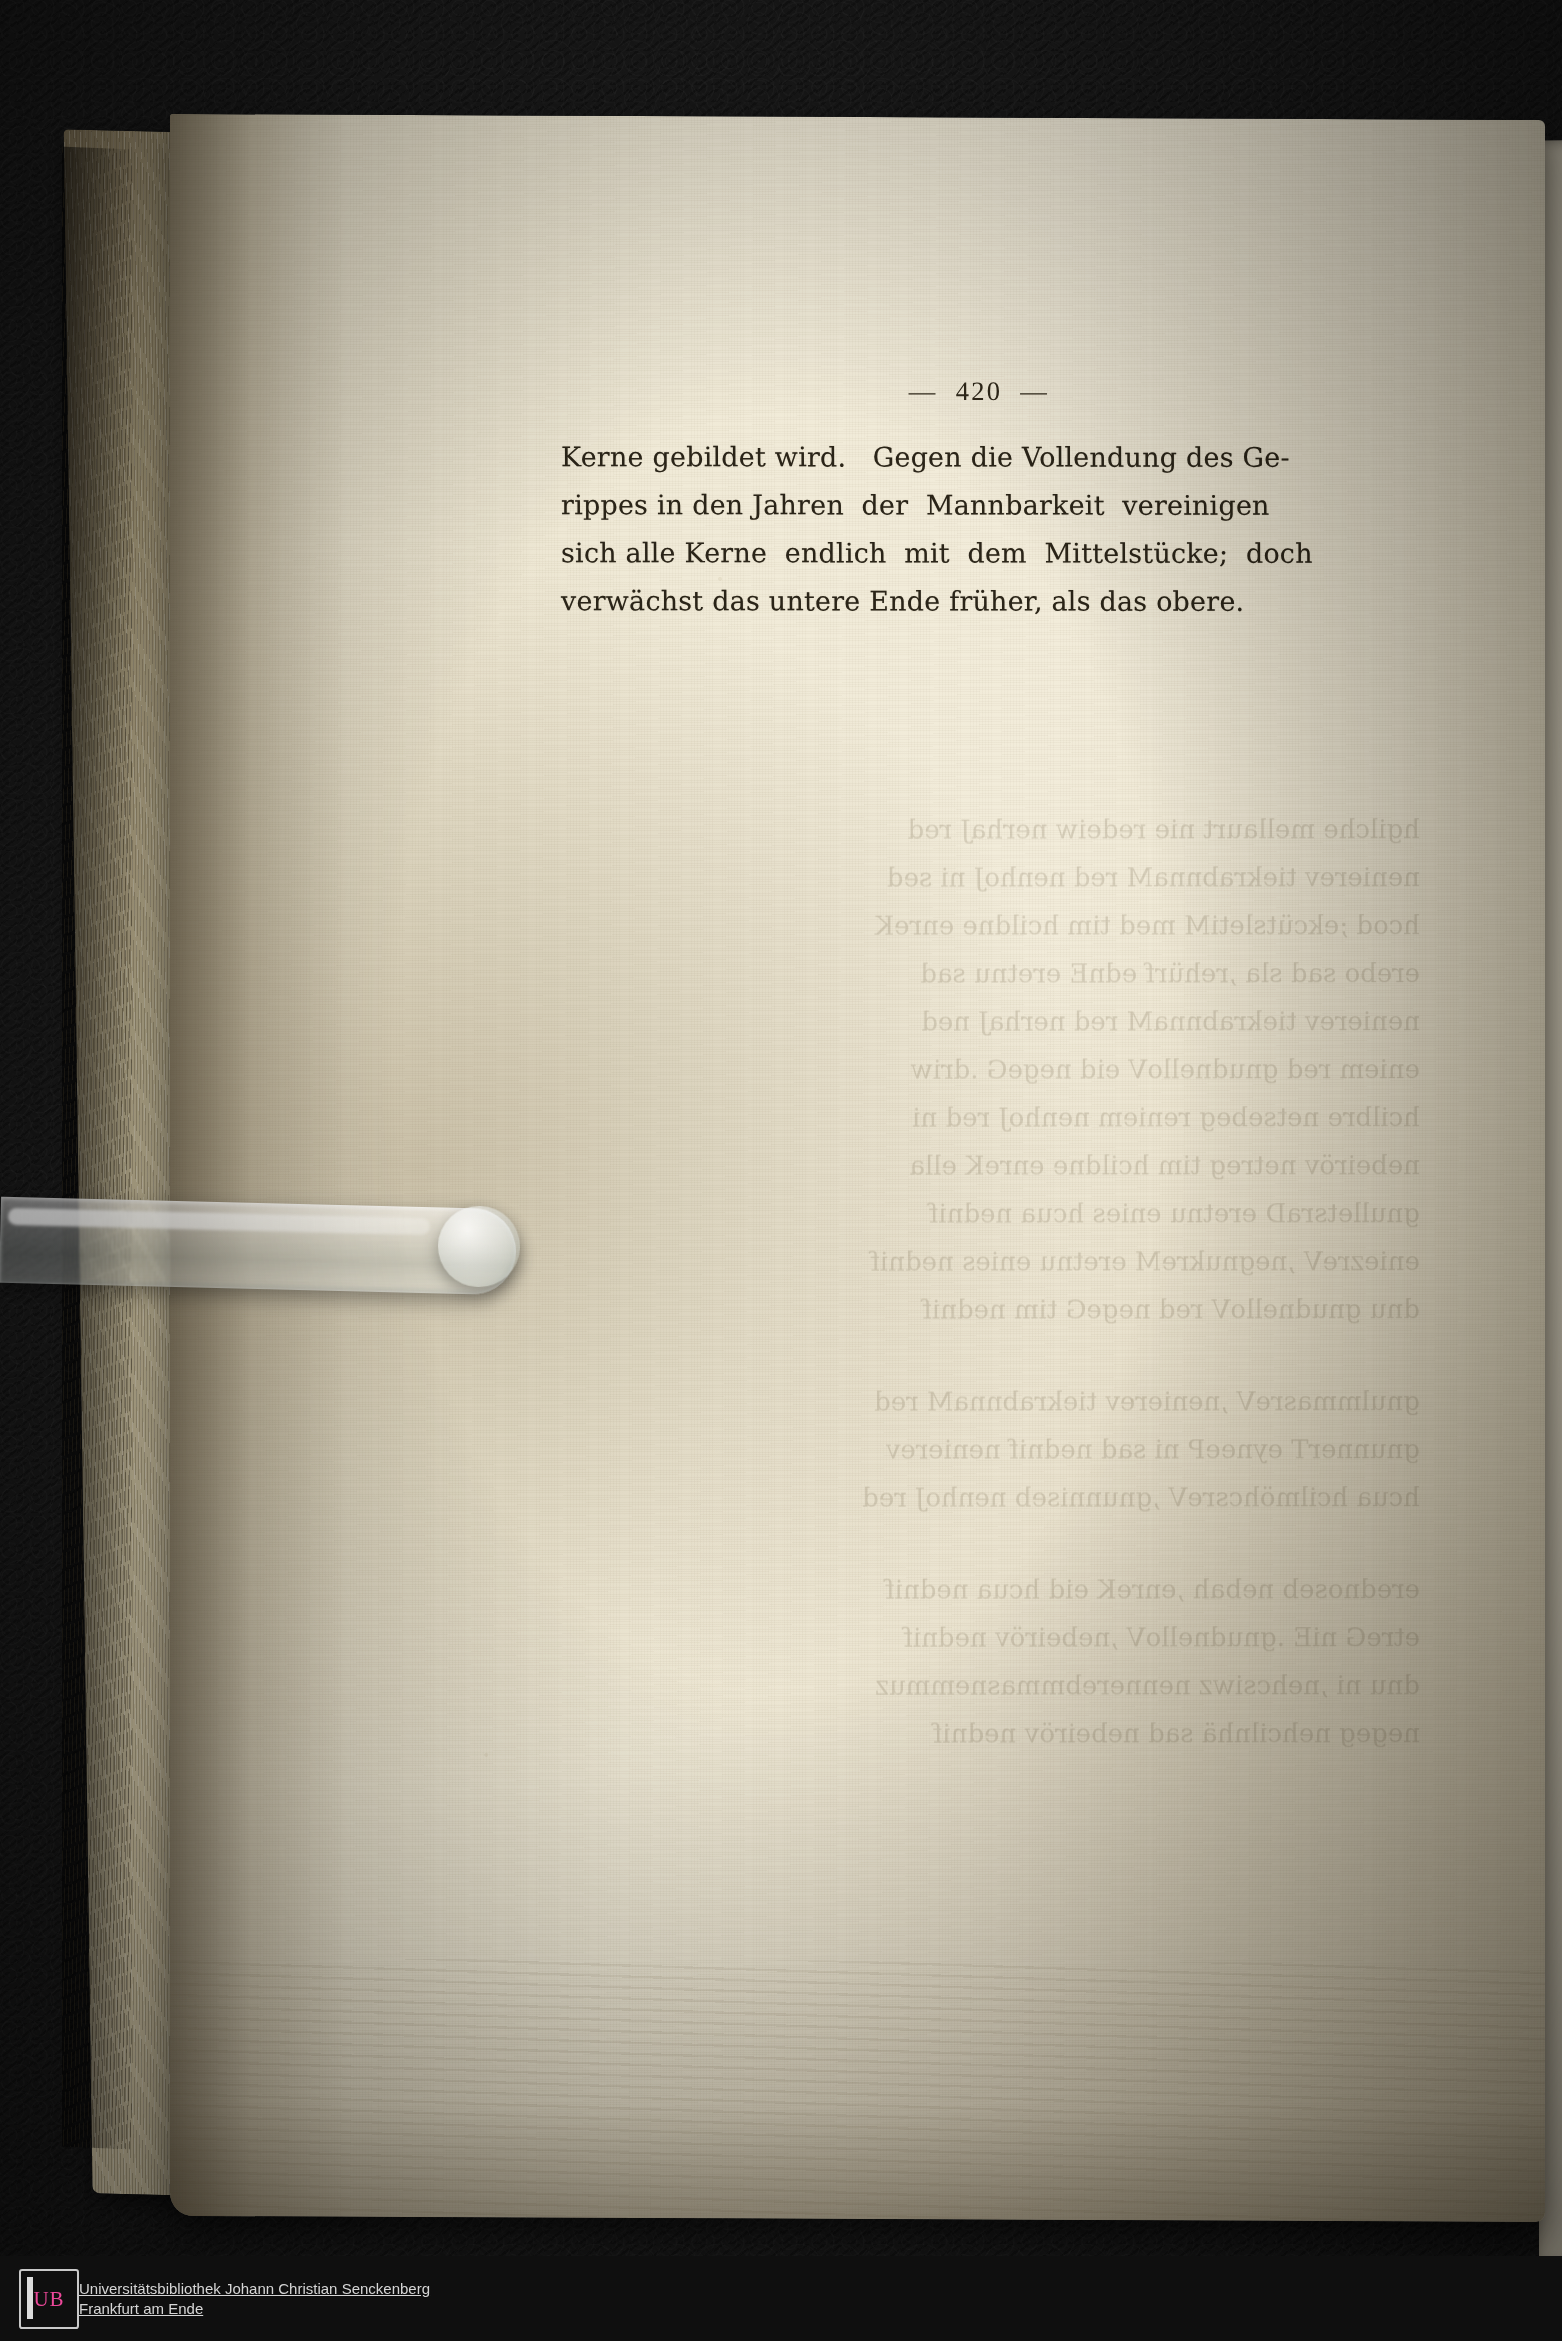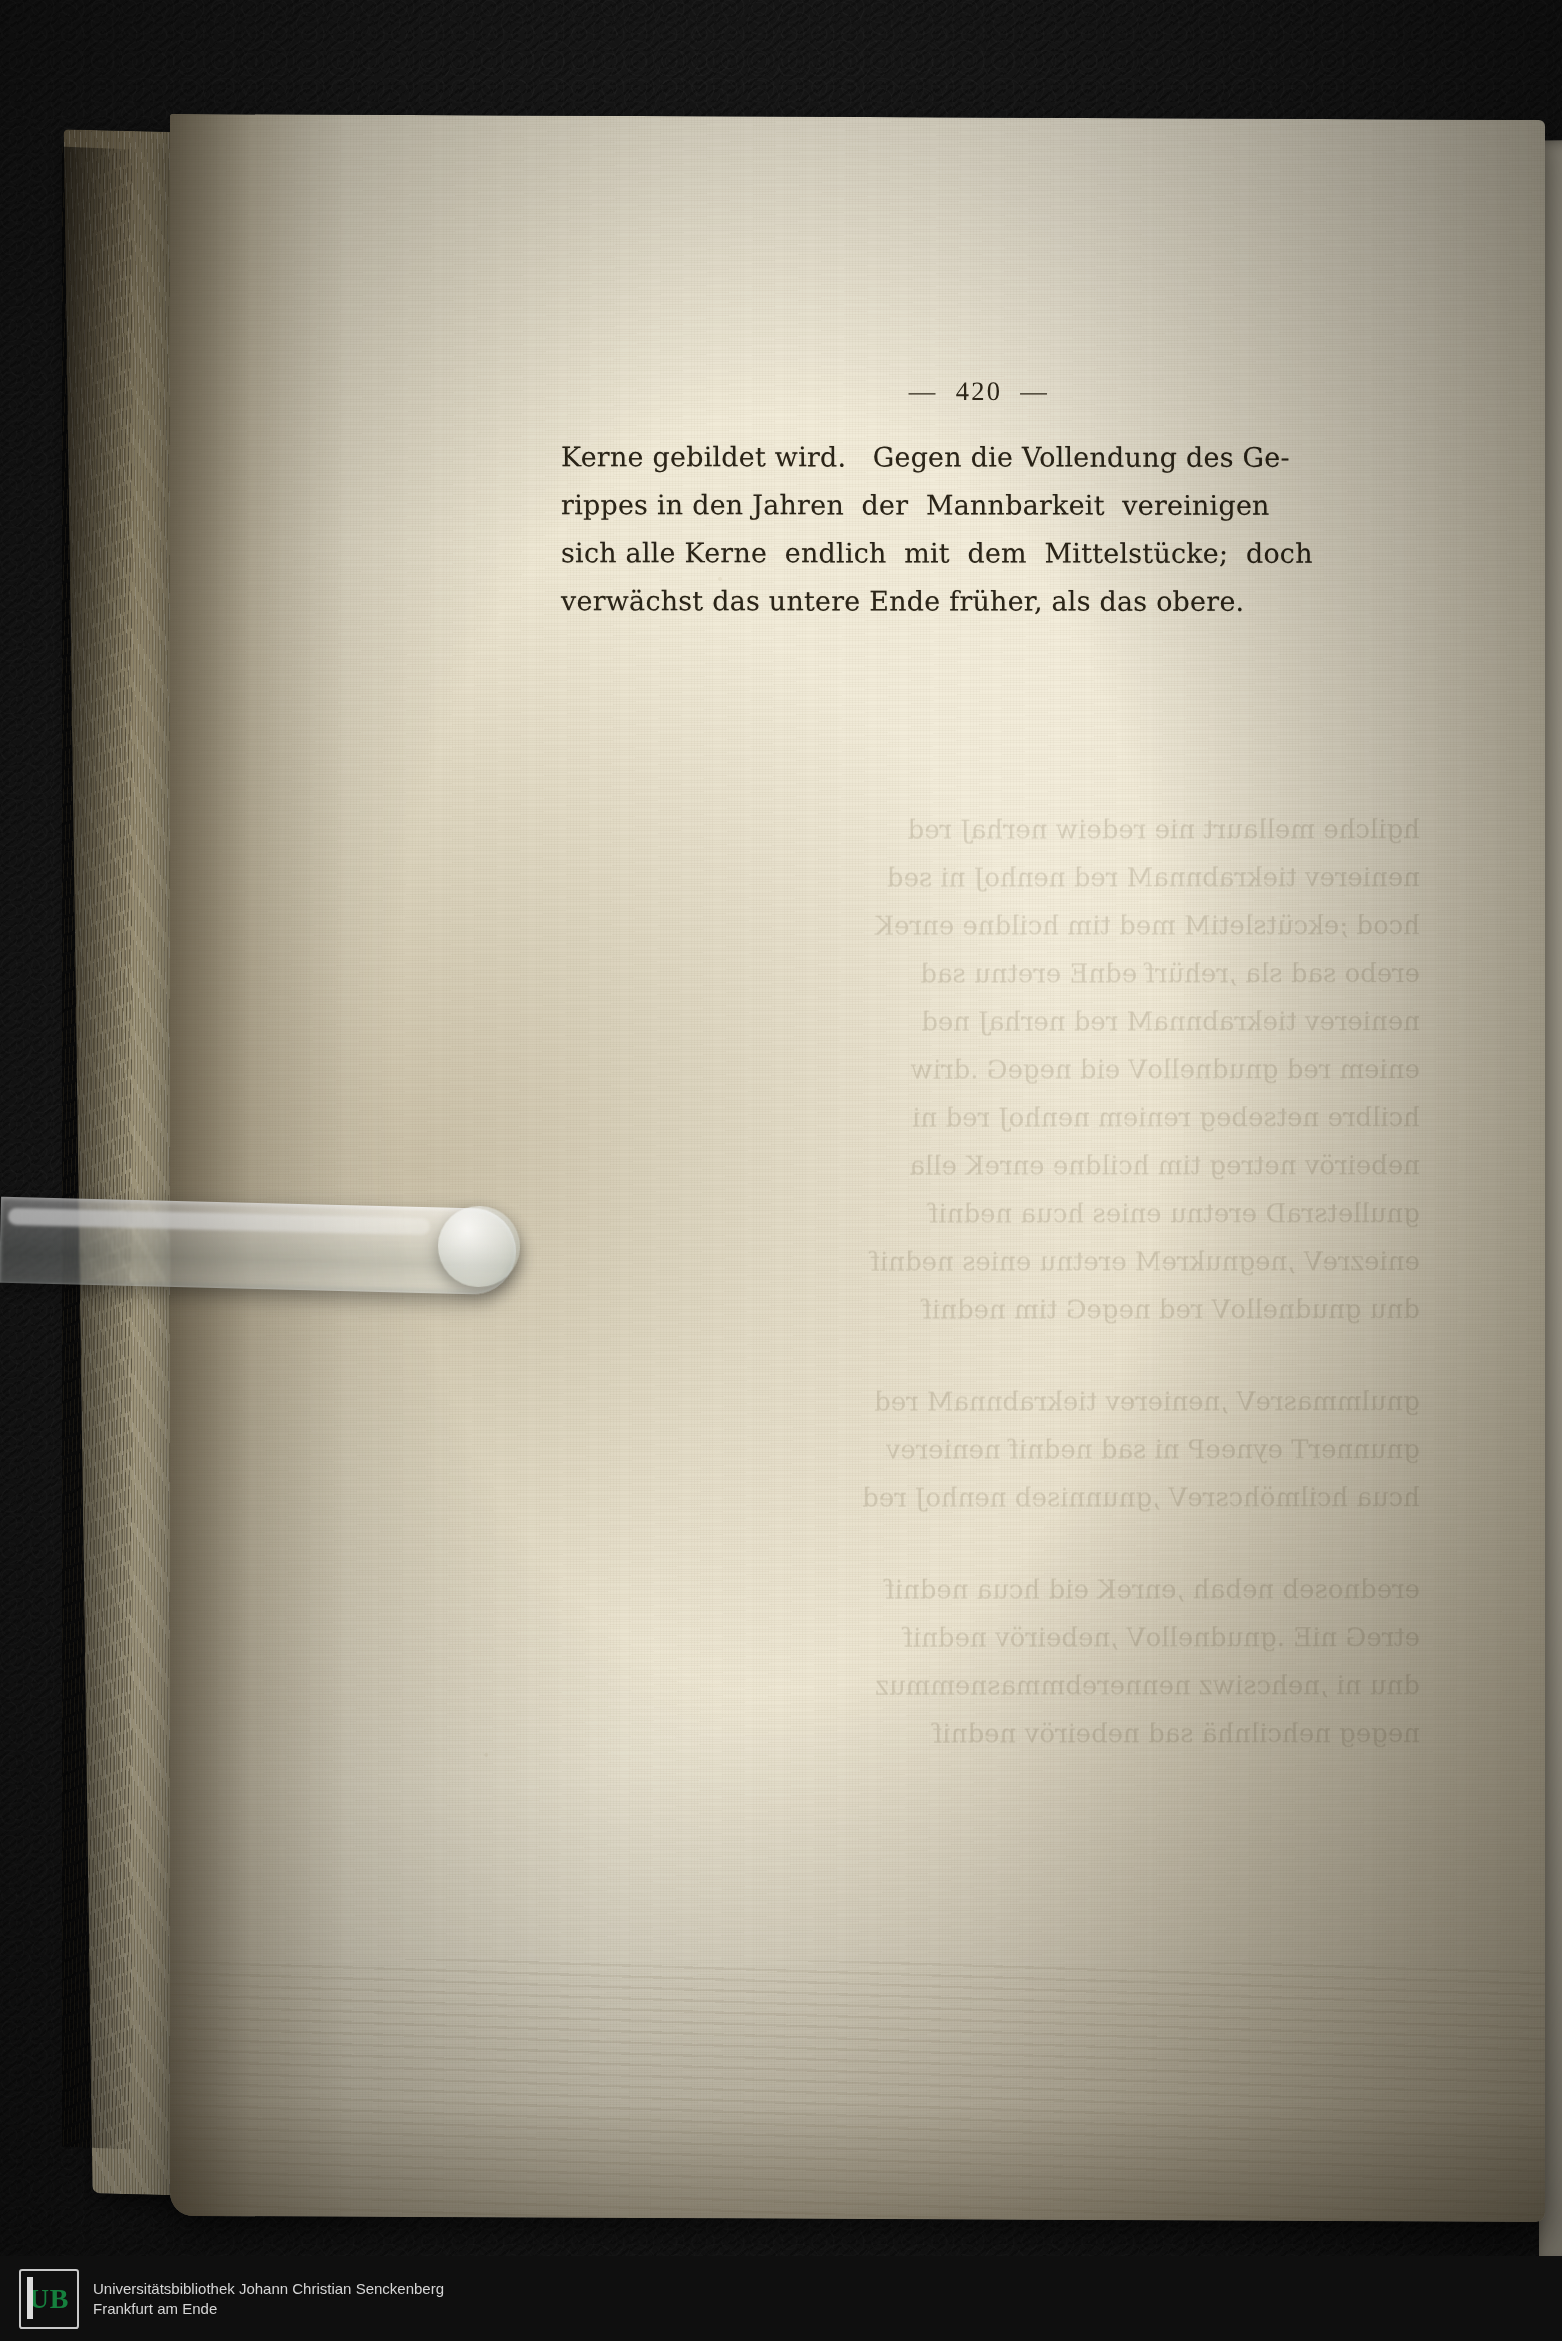--- a/index.html
+++ b/index.html
@@ -268,41 +268,41 @@
     border: 2.3px solid #c9c9c9;
     border-radius: 3.1px;
     display: flex;
     align-items: center;
     justify-content: center;
     position: relative;
     background: #0f0f0f;
     flex: none;
   }
   #ub-logo .ub-text {
-    color: #15803d;
+    color: #ec4899;
     font-family: "Liberation Serif", serif;
-    font-size: 28px;
-    font-weight: bold;
+    font-size: 21px;
+    font-weight: normal;
     letter-spacing: 0.8px;
     line-height: 1;
   }
   #ub-logo .ub-bar {
     position: absolute;
     left: 6.3px;
     top: 6.3px;
     width: 5.5px;
     height: 42px;
     background: #dcdcdc;
   }
   #footer-text {
-    margin-left: 14px;
     color: #d6d6d6;
     font-family: "Liberation Sans", sans-serif;
     font-size: 15px;
     line-height: 20.3px;
+    text-decoration: underline;
   }
 </style>
 </head>
 <body>
 
 <div id="stage">
 
   <div id="leather"></div>
 
   <div id="book">

